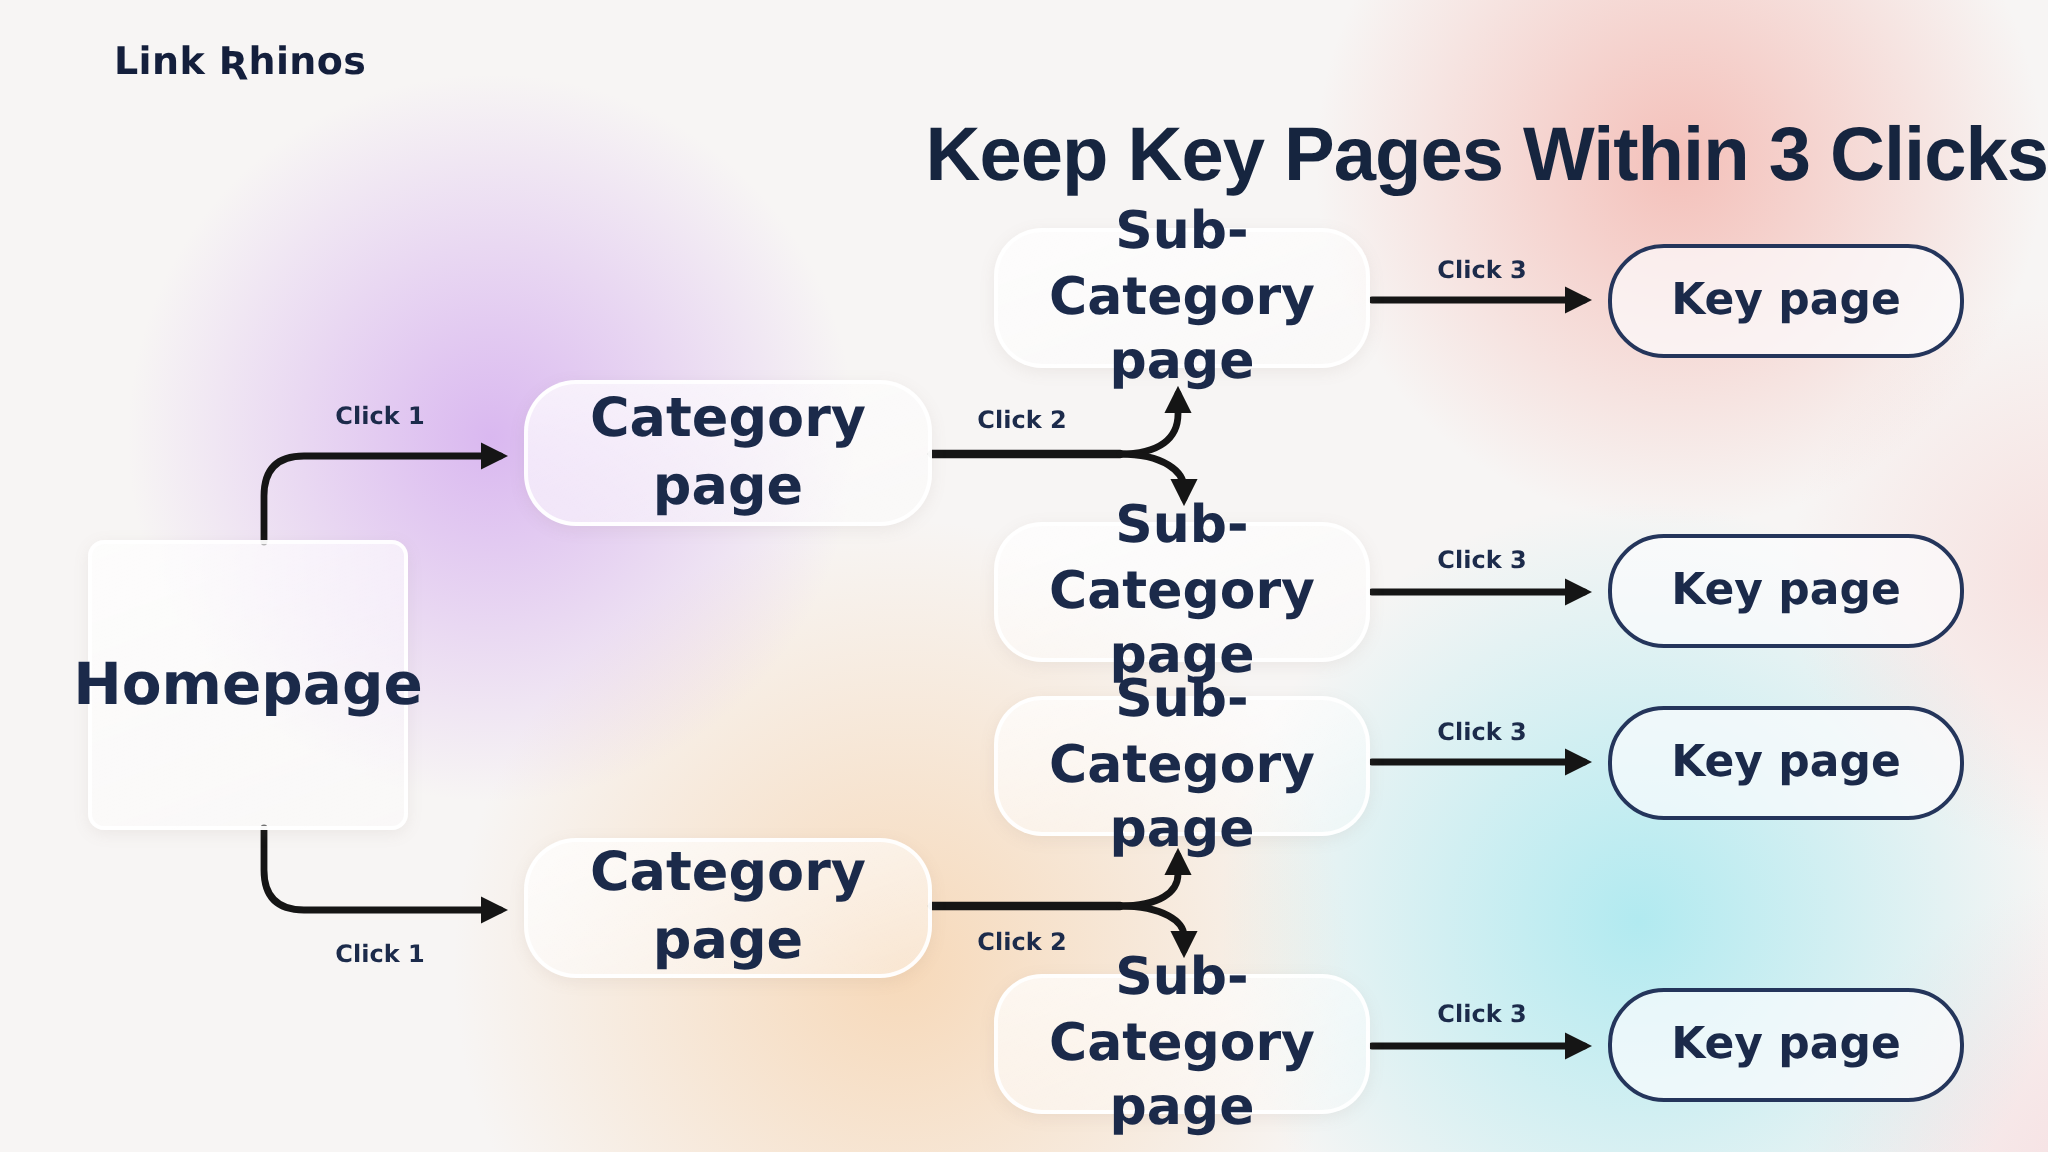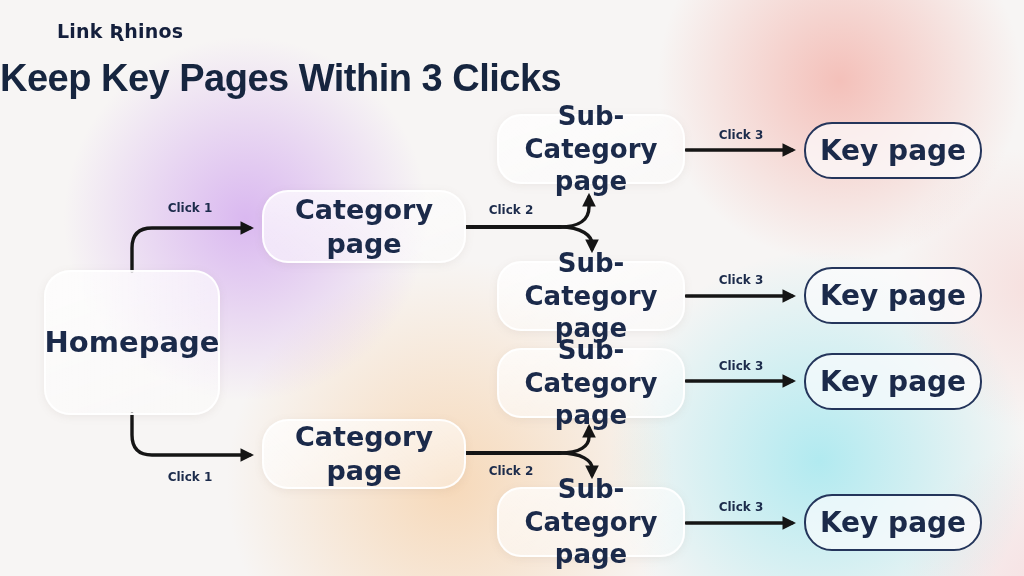--- a/index.html
+++ b/index.html
@@ -18,45 +18,45 @@
       radial-gradient(circle 320px at 44% 84%, rgba(246,198,146,0.60), rgba(246,198,146,0) 70%),
       radial-gradient(circle 300px at 80% 80%, rgba(140,228,238,0.65), rgba(140,228,238,0) 70%),
       radial-gradient(circle 220px at 103% 103%, rgba(245,200,205,0.5), rgba(245,200,205,0) 70%),
       #f7f5f4;
   }
   .logo{
     position:absolute;left:57px;top:20px;
     font-size:19px;font-weight:700;color:#141f3c;letter-spacing:0.2px;
   }
   .title{
-    position:absolute;left:0;right:0;top:57px;text-align:left;
+    position:absolute;left:0;right:0;top:57px;text-align:right;
     font-family:"Liberation Sans","DejaVu Sans",sans-serif;
     font-size:38px;font-weight:700;color:#16253f;letter-spacing:-0.5px;
   }
   svg.wires{position:absolute;left:0;top:0;pointer-events:none;}
   .node{
     position:absolute;display:flex;align-items:center;justify-content:center;
     text-align:center;font-weight:700;color:var(--navy);line-height:1.25;
   }
   .soft{
     background:linear-gradient(160deg, rgba(255,255,255,0.75), rgba(255,255,255,0.35));
     border:2px solid rgba(255,255,255,0.92);
     border-radius:26px;
     box-shadow:0 2px 8px rgba(140,120,110,0.10);
   }
-  .homepage{left:44px;top:270px;width:176px;height:145px;font-size:29px;border-radius:26px;}
+  .homepage{left:44px;top:270px;width:160px;height:145px;font-size:29px;border-radius:8px;}
   .cat1{left:262px;top:190px;width:204px;height:73px;font-size:27px;}
   .cat2{left:262px;top:419px;width:204px;height:70px;font-size:27px;}
   .sub{width:188px;height:70px;font-size:26px;left:497px;border-radius:24px;}
   .sub1{top:114px;}
   .sub2{top:261px;}
   .sub3{top:348px;}
   .sub4{top:487px;}
   .key{
-    width:178px;height:57px;left:804px;font-size:28px;
+    width:178px;height:57px;left:804px;font-size:22px;
     background:rgba(252,252,254,0.68);
     border:2.5px solid #24355b;
     border-radius:28px;
   }
   .key1{top:122px;}
   .key2{top:267px;}
   .key3{top:353px;}
   .key4{top:494px;}
   .click{
     position:absolute;transform:translate(-50%,-50%);

